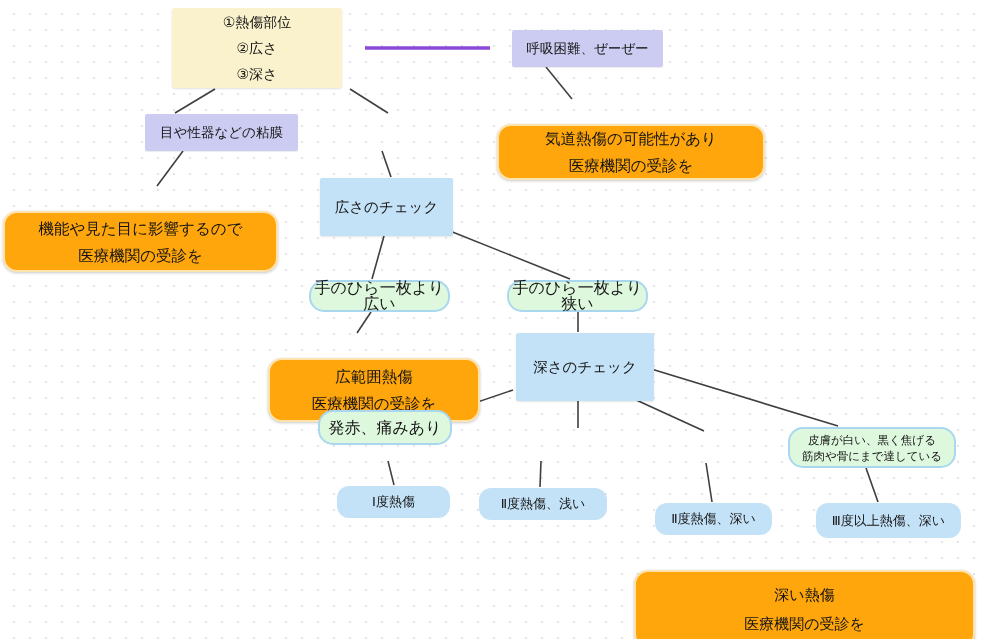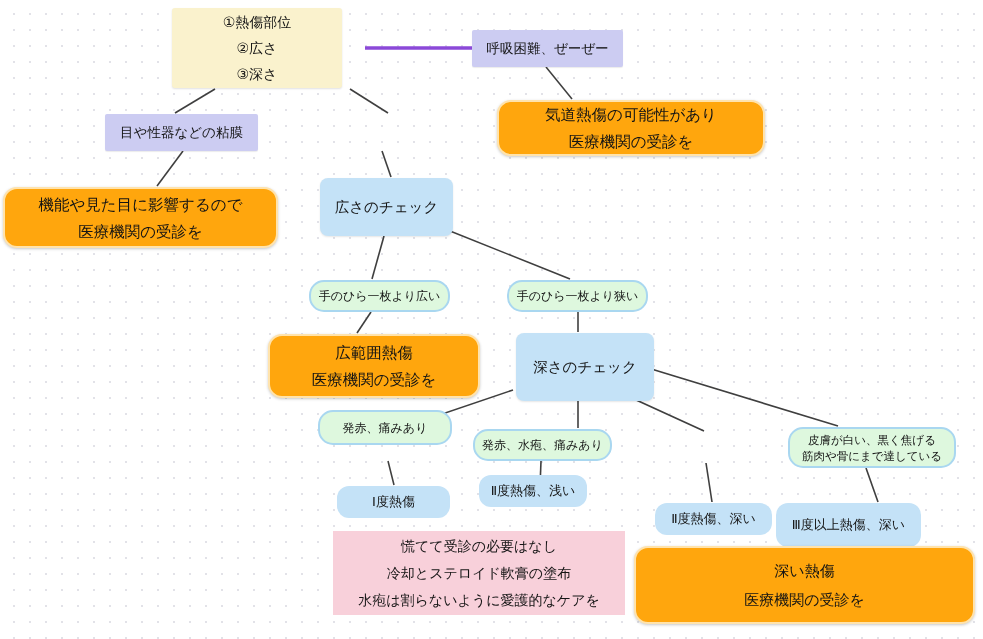--- a/index.html
+++ b/index.html
@@ -25,41 +25,43 @@
   }
   .cream{
     background:var(--cream,#faf2cd);border-radius:3px;
     font-size:14px;line-height:26px;
     box-shadow:0 1px 2px rgba(0,0,0,.12);
   }
   .lavender{
     background:var(--lavender,#ccccf2);border-radius:2px;
     font-size:13.5px;
     box-shadow:0 1px 1px rgba(0,0,0,.08);
+    margin-left:40px;
   }
   .orange{
     background:var(--orange,#ffa60d);
     border:2px solid #ffe3ac;border-radius:14px;
     font-size:15.5px;line-height:27px;
     box-shadow:0 1px 3px rgba(0,0,0,.22);
+    margin-top:24px;
   }
   .orange.deep{font-size:15px;line-height:29px;}
   .blue{
-    background:var(--blue,#c4e2f7);border-radius:8px;
+    background:var(--blue,#c4e2f7);border-radius:2px;
     font-size:14.5px;
     box-shadow:0 1px 2px rgba(0,0,0,.10);
   }
   .blue-sm{
     background:var(--blue,#c4e2f7);border-radius:12px;
     font-size:13px;
   }
   .green{
     background:var(--green,#def8de);
     border:2px solid #a9d7f0;border-radius:15px;
-    font-size:12px;line-height:16px;
+    font-size:16px;line-height:16px;
   }
   .green.two-line{font-size:11.5px;}
   .pink{
     background:var(--pink,#f8d0da);
     font-size:14px;line-height:27px;
   }
 </style>
 </head>
 <body>
 
@@ -95,26 +97,22 @@
   <div class="node lavender" style="left:105px;top:114px;width:153px;height:37px">目や性器などの粘膜</div>
   <div class="node orange" style="left:3px;top:187px;width:275px;height:61px">機能や見た目に影響するので
 医療機関の受診を</div>
   <div class="node blue" style="left:320px;top:178px;width:133px;height:58px">広さのチェック</div>
   <div class="node green" style="left:309px;top:280px;width:141px;height:32px">手のひら一枚より広い</div>
   <div class="node green" style="left:507px;top:280px;width:141px;height:32px">手のひら一枚より狭い</div>
   <div class="node orange" style="left:268px;top:334px;width:212px;height:64px">広範囲熱傷
 医療機関の受診を</div>
   <div class="node blue" style="left:516px;top:333px;width:138px;height:68px">深さのチェック</div>
   <div class="node green" style="left:318px;top:410px;width:134px;height:35px">発赤、痛みあり</div>
-  <div class="node green" style="left:473px;top:429px;width:139px;height:32px">発赤、水疱、痛みあり</div>
   <div class="node green two-line" style="left:788px;top:427px;width:168px;height:41px">皮膚が白い、黒く焦げる
 筋肉や骨にまで達している</div>
   <div class="node blue-sm" style="left:337px;top:486px;width:113px;height:32px">Ⅰ度熱傷</div>
-  <div class="node blue-sm" style="left:479px;top:475px;width:108px;height:32px">Ⅱ度熱傷、浅い</div>
+  <div class="node blue-sm" style="left:479px;top:488px;width:128px;height:32px">Ⅱ度熱傷、浅い</div>
   <div class="node blue-sm" style="left:655px;top:503px;width:117px;height:32px">Ⅱ度熱傷、深い</div>
-  <div class="node blue-sm" style="left:776px;top:503px;width:145px;height:44px">Ⅲ度以上熱傷、深い</div>
-  <div class="node pink" style="left:333px;top:531px;width:292px;height:84px">慌てて受診の必要はなし
-冷却とステロイド軟膏の塗布
-水疱は割らないように愛護的なケアを</div>
+  <div class="node blue-sm" style="left:816px;top:503px;width:145px;height:35px">Ⅲ度以上熱傷、深い</div>
   <div class="node orange deep" style="left:634px;top:546px;width:341px;height:78px">深い熱傷
 医療機関の受診を</div>
 
 </div>
 
 </body></html>

